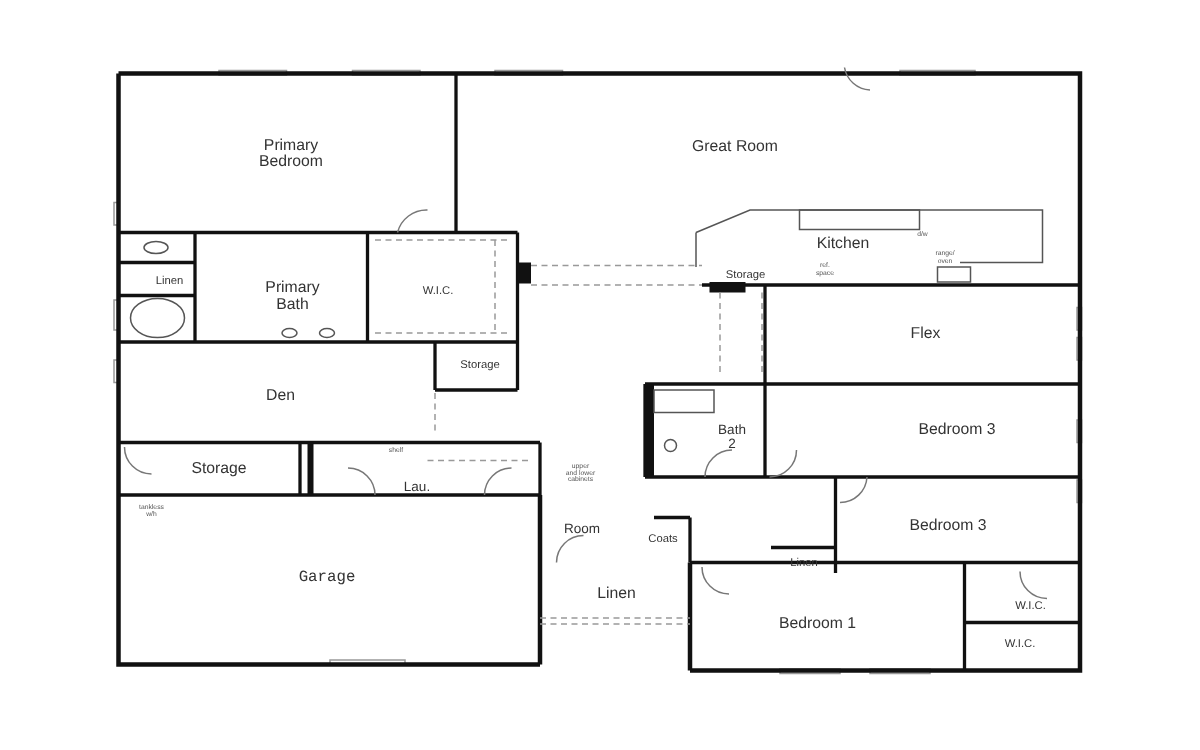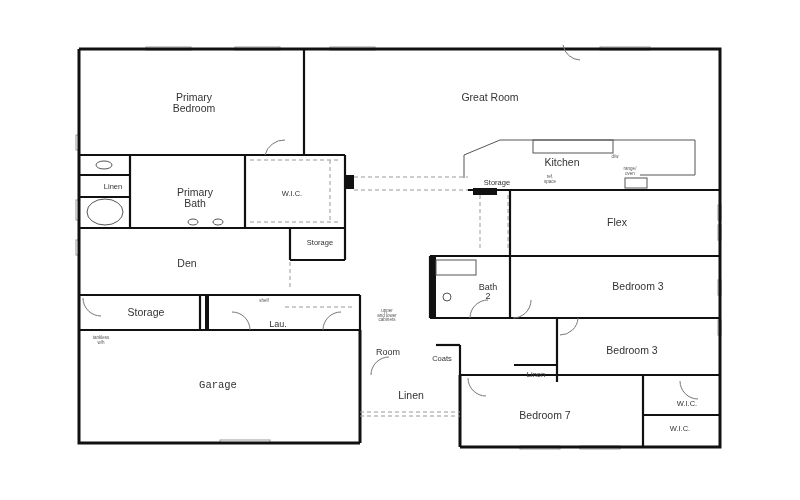--- a/index.html
+++ b/index.html
@@ -136,21 +136,21 @@
     <div class="lbl lg" style="left: 638px; top: 287px;">Bedroom 3</div>
     <div class="lbl lg" style="left: 146px; top: 313px;">Storage</div>
     <div class="lbl md" style="left: 278px; top: 325px;">Lau.</div>
     <div class="lbl lg" style="left: 632px; top: 351px;">Bedroom 3</div>
     <div class="lbl md" style="left: 388px; top: 353px;">Room</div>
     <div class="lbl sm" style="left: 442px; top: 359px;">Coats</div>
     <div class="lbl sm" style="left: 536px; top: 375px;">Linen</div>
     <div class="lbl lg" style="left: 218px; top: 386px; font-family: Liberation Mono, monospace;">Garage</div>
     <div class="lbl lg" style="left: 411px; top: 396px;">Linen</div>
     <div class="lbl sm" style="left: 687px; top: 404px;">W.I.C.</div>
-    <div class="lbl lg" style="left: 545px; top: 416px;">Bedroom 7</div>
+    <div class="lbl lg" style="left: 545px; top: 416px;">Bedroom 1</div>
     <div class="lbl sm" style="left: 680px; top: 429px;">W.I.C.</div>
     <div class="lbl xs" style="left: 615px; top: 157px;">d/w</div>
     <div class="lbl xs" style="left: 550px; top: 180px;">ref.<br>space</div>
     <div class="lbl xs" style="left: 630px; top: 172px;">range/<br>oven</div>
     <div class="lbl xs" style="left: 264px; top: 301px;">shelf</div>
     <div class="lbl xs" style="left: 387px; top: 316px;">upper<br>and lower<br>cabinets</div>
     <div class="lbl xs" style="left: 101px; top: 341px;">tankless<br>w/h</div>
   </div>
 
 </body></html>

